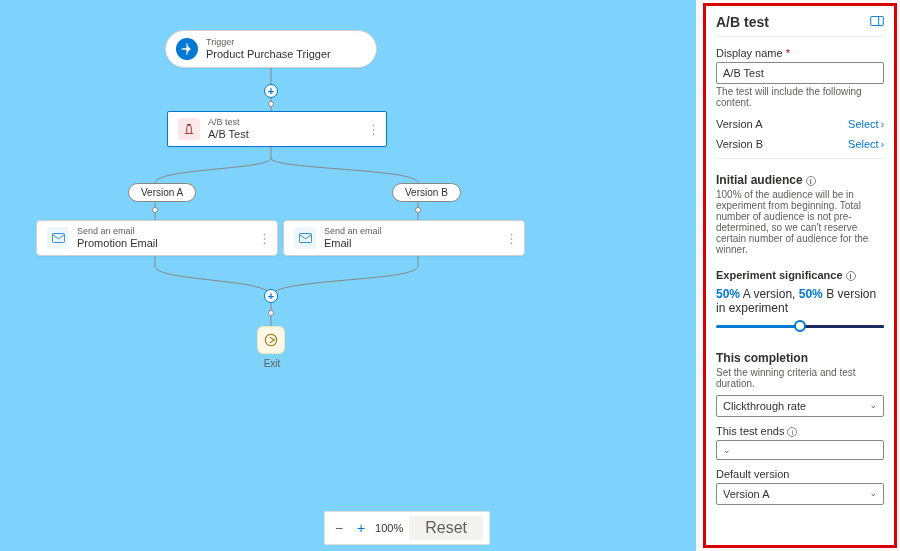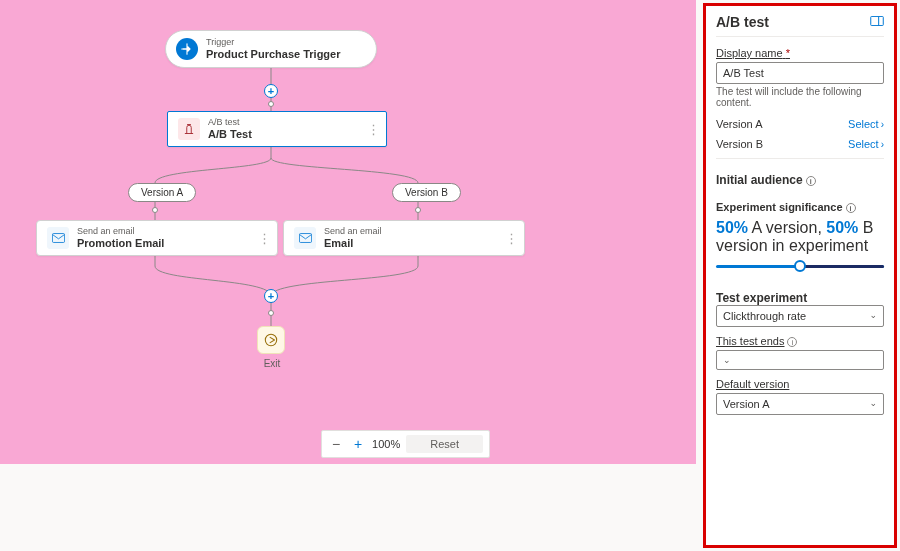--- a/index.html
+++ b/index.html
@@ -1,27 +1,27 @@
 <!DOCTYPE html>
 <html><head>
 <meta charset="utf-8">
 <style>
   * { box-sizing: border-box; margin: 0; padding: 0; }
   body { font-family: "Segoe UI", -apple-system, sans-serif; font-size: 12px; color: #323130; width: 900px; height: 551px; overflow: hidden; background: #faf9f8; position: relative; }
 
   
-  .canvas { position: absolute; left: 0; top: 0; width: 696px; height: 464px; background: #f9a8d4; }
+  .canvas { position: absolute; left: 0; top: 0; width: 696px; height: 551px; background: #7dd3fc; }
   svg.connectors { position: absolute; left: 0; top: 0; width: 696px; height: 551px; pointer-events: none; }
 
   
   .node { position: absolute; background: #fff; border: 1px solid #d1d1d1; border-radius: 4px; display: flex; align-items: center; padding: 6px 10px; box-shadow: 0 1px 2px rgba(0,0,0,0.05); }
   .node .icon-wrap { width: 22px; height: 22px; display: flex; align-items: center; justify-content: center; border-radius: 3px; margin-right: 8px; flex-shrink: 0; }
   .node .labels { display: flex; flex-direction: column; line-height: 1.25; }
   .node .kicker { font-size: 9px; color: #605e5c; }
-  .node .title { font-size: 11px; font-weight: 700; color: #323130; }
+  .node .title { font-size: 11px; font-weight: 400; color: #323130; }
   .node .more { position: absolute; right: 6px; top: 50%; transform: translateY(-50%); color: #a19f9d; font-size: 13px; }
 
   
   .trigger { left: 165px; top: 30px; width: 212px; height: 38px; border-radius: 19px; }
   .trigger .icon-wrap { background: #0078d4; border-radius: 50%; width: 22px; height: 22px; }
 
   
   .abnode { left: 167px; top: 111px; width: 220px; height: 36px; border: 1px solid #0078d4; border-radius: 2px; }
   .abnode .icon-wrap { background: #fde7e9; }
   .abnode .ab-svg { width: 12px; height: 12px; }
@@ -44,43 +44,43 @@
   .plus2 { left: 264px; top: 289px; }
   .dot   { position: absolute; width: 6px; height: 6px; border-radius: 50%; background: #fff; border: 1px solid #8a8886; }
 
   
   .exit { position: absolute; left: 257px; top: 326px; width: 28px; height: 28px; border-radius: 6px; background: #fff8e6; border: 1px solid #f0e3b8; display: flex; align-items: center; justify-content: center; color: #986f0b; }
   .exit-labelx { position: absolute; left: 255px; top: 358px; font-size: 10px; color: #605e5c; width: 34px; text-align: center; }
 
   
   .zoombar { position: absolute; right: 206px; bottom: 6px; display: flex; align-items: center; gap: 6px; background: #fff; border: 1px solid #e1dfdd; border-radius: 2px; padding: 4px 6px; font-size: 11px; }
   .zoombar .zbtn { width: 16px; text-align: center; color: #605e5c; font-size: 14px; line-height: 14px; }
-  .zoombar .reset { background: #f3f2f1; padding: 3px 24px; border-radius: 2px; font-size: 11px; color: #605e5c; }
+  .zoombar .reset { background: #f3f2f1; padding: 3px 16px; border-radius: 2px; font-size: 16px; color: #605e5c; }
 
   
   .panel { position: absolute; right: 3px; top: 3px; width: 194px; height: 545px; background: #fff; border: 3px solid #d90000; overflow-y: auto; }
   .panel-inner { padding: 8px 10px 12px 10px; }
   .panel-title-row { display: flex; justify-content: space-between; align-items: center; padding-bottom: 6px; border-bottom: 1px solid #edebe9; margin-bottom: 10px; }
   .panel-title { font-size: 14px; font-weight: 600; }
   .panel-icon { color: #0078d4; font-size: 12px; }
 
-  .field-label { font-size: 11px; color: #323130; margin-bottom: 3px; text-decoration: underline; }
+  .field-label { font-size: 11px; color: #323130; margin-bottom: 3px; }
   .req { color: #a80000; }
   .text-input { width: 100%; border: 1px solid #8a8886; border-radius: 2px; padding: 4px 6px; font-size: 11px; color: #323130; background: #fff; }
 
   .section-title { font-size: 12px; font-weight: 600; margin-top: 14px; }
   .section-sub { font-size: 10px; color: #605e5c; margin-top: 2px; margin-bottom: 6px; }
 
   .version-row { display: flex; justify-content: space-between; align-items: center; font-size: 11px; padding: 4px 0; }
   .select-link { color: #0078d4; font-size: 11px; display: flex; align-items: center; gap: 2px; }
   .chev { font-size: 10px; }
 
   .info-ico { display: inline-block; width: 10px; height: 10px; border: 1px solid #8a8886; border-radius: 50%; font-size: 7px; line-height: 9px; text-align: center; color: #605e5c; margin-left: 3px; vertical-align: middle; }
 
-  .dist-line { font-size: 16px; margin: 6px 0 4px 0; }
+  .dist-line { font-size: 12px; margin: 6px 0 4px 0; }
   .dist-line b { color: #0078d4; font-weight: 600; }
   .slider { position: relative; height: 14px; }
   .slider .track { position: absolute; left: 0; right: 0; top: 6px; height: 3px; background: #0078d4; border-radius: 2px; }
   .slider .trackB { position: absolute; left: 50%; right: 0; top: 6px; height: 3px; background: #1b2a63; border-radius: 0 2px 2px 0; }
   .slider .thumb { position: absolute; left: calc(50% - 6px); top: 1px; width: 12px; height: 12px; background: #fff; border: 2px solid #0078d4; border-radius: 50%; }
 
   .select-box { width: 100%; border: 1px solid #8a8886; border-radius: 2px; padding: 4px 6px; font-size: 11px; background: #fff; display: flex; justify-content: space-between; align-items: flex-start; margin-bottom: 8px; }
   .select-box .caret { color: #605e5c; font-size: 9px; }
 
   
@@ -229,37 +229,39 @@
       <span class="select-link">
         <span>Select</span>
           <span class="chev">›</span>
       </span>
     </div>
 
     
     <div class="section-title">
       <span>Initial audience</span><span class="info-ico">i</span>
     </div>
+    <div class="section-sub" style="margin-bottom:10px;">100% of the audience will be in experiment from beginning. Total number of audience is not pre-determined, so we can't reserve certain number of audience for the winner.</div>
 
     
     <div class="section-title" style="font-size:11px; font-weight:600;">
       <span>Experiment significance</span><span class="info-ico">i</span>
     </div>
     <div class="dist-line">
       <b>50%</b> <span>A version,</span>
       <b>50%</b> <span>B version in experiment</span>
     </div>
     <div class="slider">
       <div class="track"></div>
         <div class="trackB"></div>
         <div class="thumb"></div>
     </div>
 
     
-    <div class="section-title" style="margin-top:18px;">Test experiment</div>
+    <div class="section-title" style="margin-top:18px;">This completion</div>
+    <div class="section-sub">Set the winning criteria and test duration.</div>
 
     <div class="select-box">
       <span>Clickthrough rate</span>
         <span class="caret">⌄</span>
     </div>
 
     <div class="field-label">
       <span>This test ends</span><span class="info-ico">i</span>
     </div>
     <div class="select-box">

